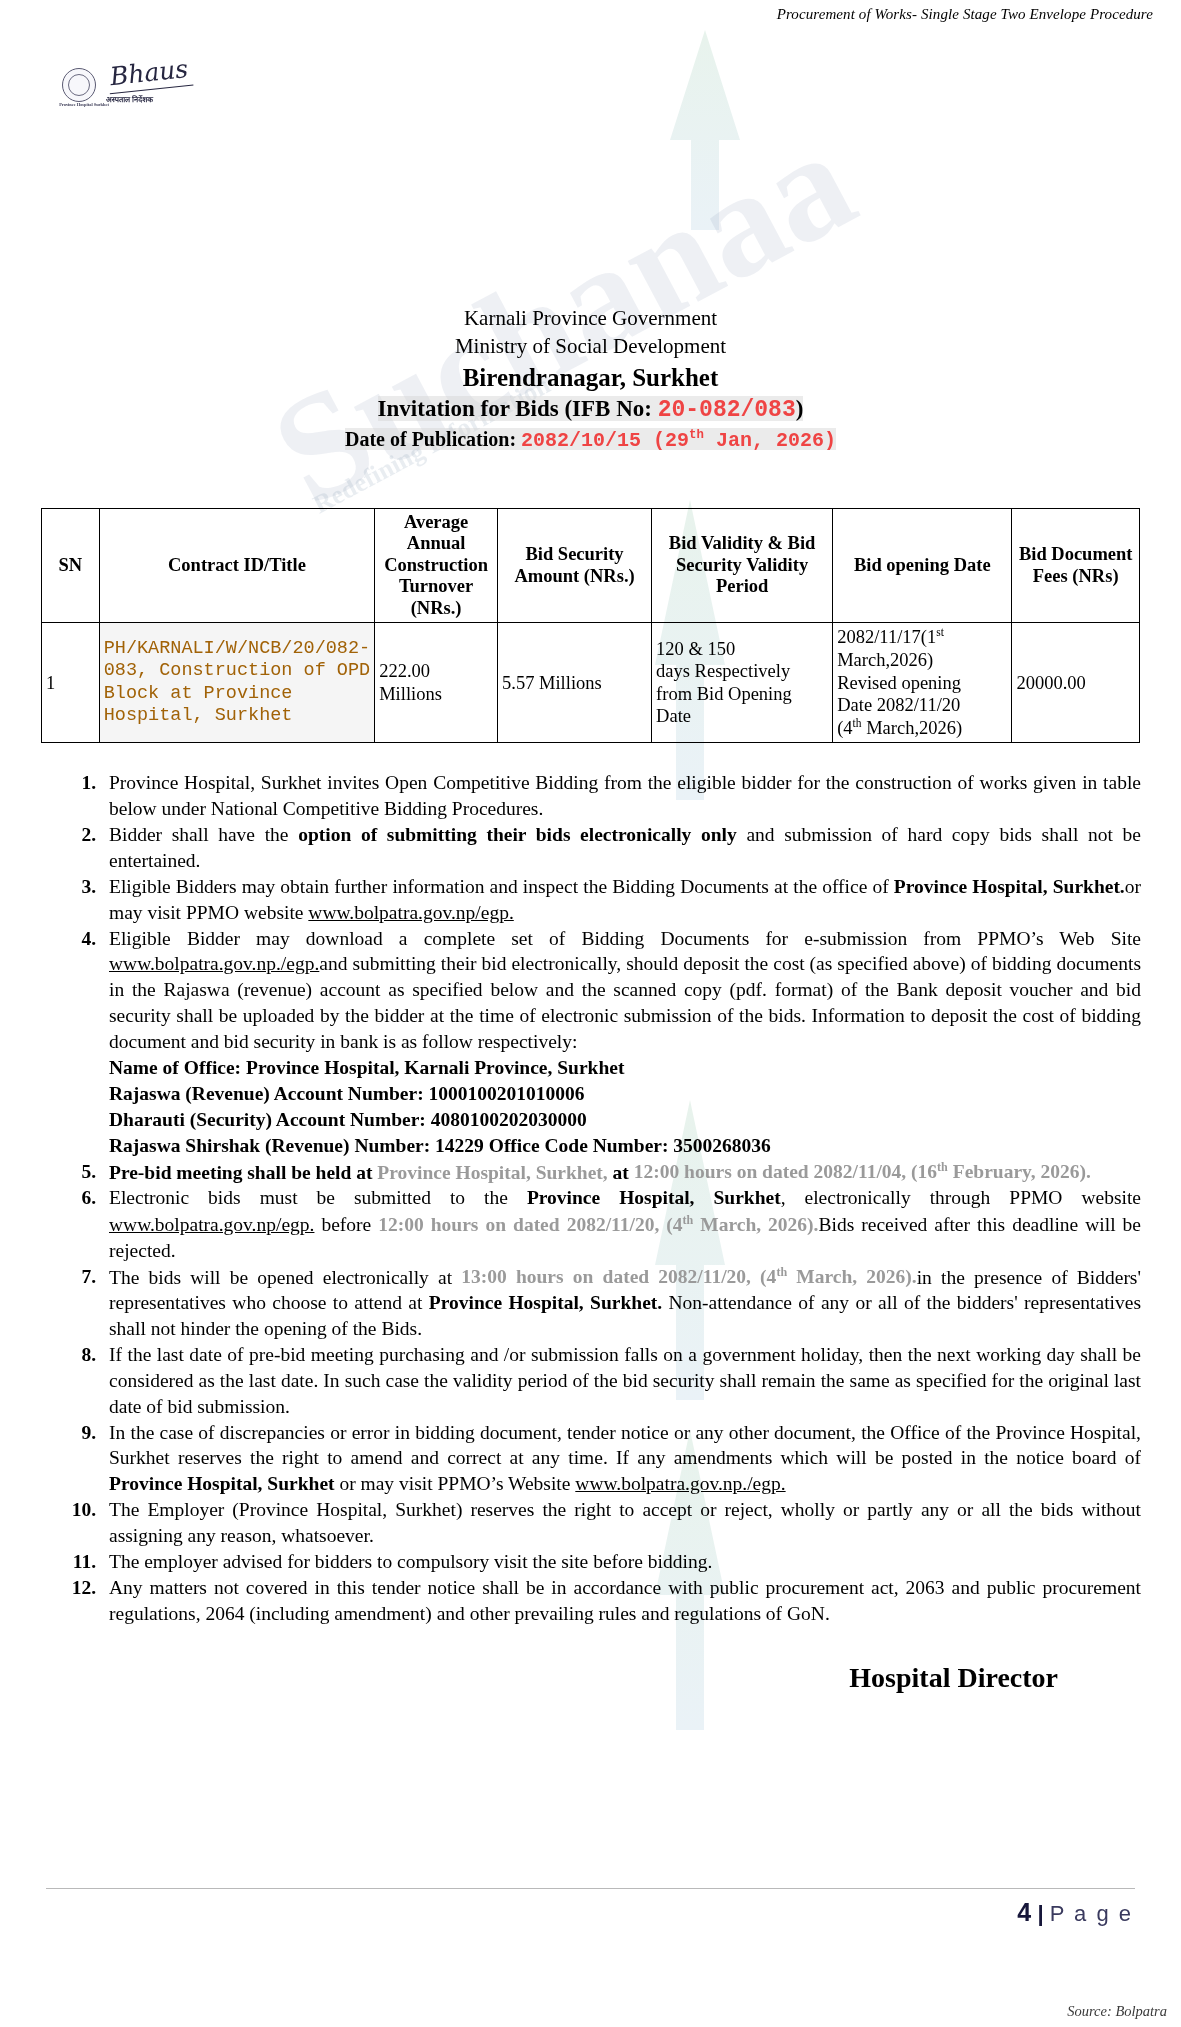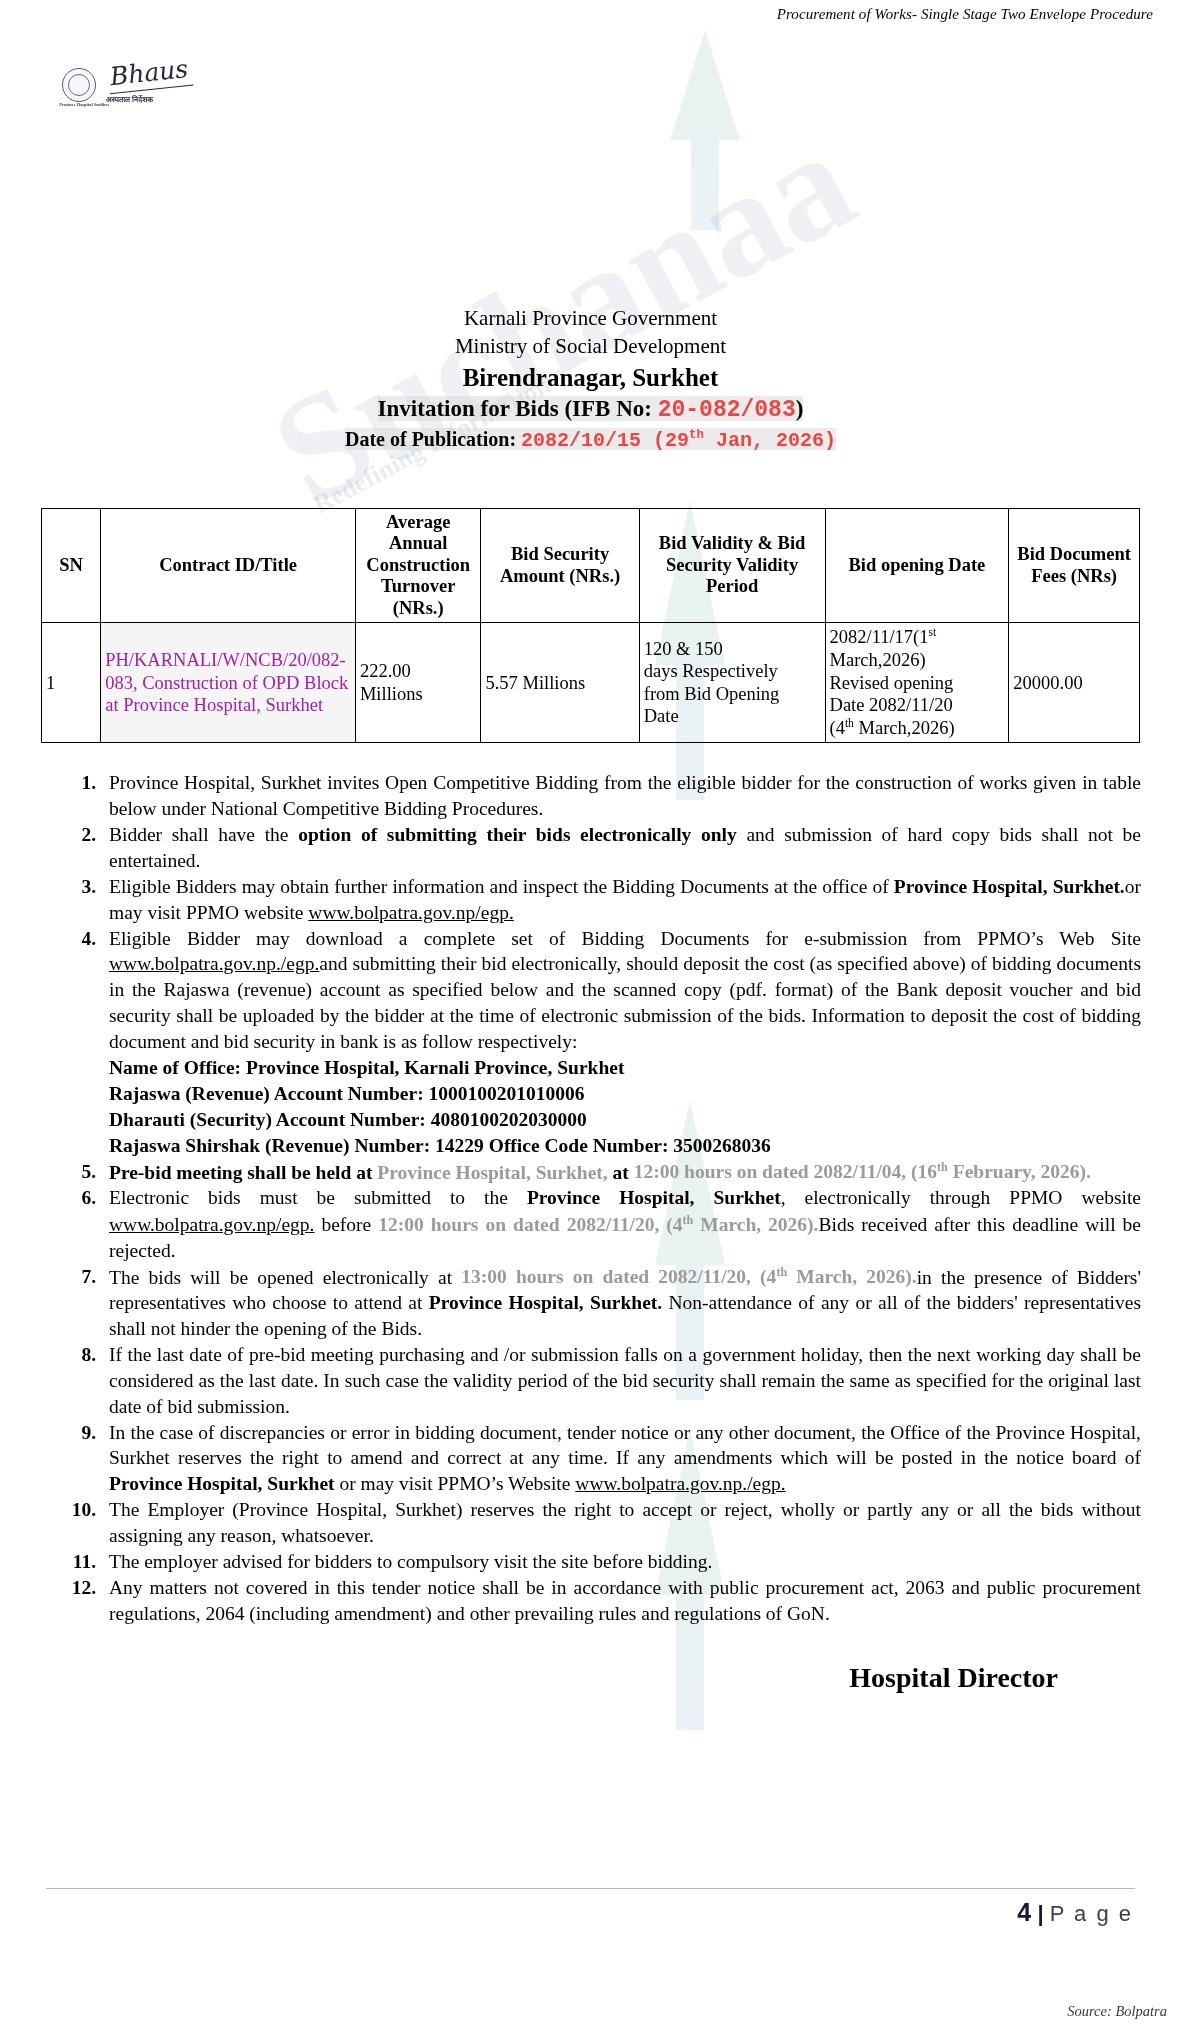--- a/index.html
+++ b/index.html
@@ -87,21 +87,21 @@
   table.bids td { font-size:18.5px; line-height:1.22; }
   th.bod { font-weight:normal; font-size:19px; vertical-align:top; padding-top:22px; }
   .c-sn   { width:58px; }
   .c-ct   { width:228px; }
   .c-turn { width:123px; }
   .c-bsa  { width:155px; }
   .c-bvp  { width:182px; }
   .c-bod  { width:180px; }
   .c-bdf  { width:128px; }
   td.ctitle {
-    text-align:left; color:#a21caf; font-family:Liberation Serif, serif;
+    text-align:left; color:#a16207; font-family:Liberation Mono, monospace;
     font-size:15.5px; line-height:1.55; padding-left:8px; vertical-align:top;
     background:rgba(222,222,222,0.30);
   }
 
   
   ol.clauses {
     position:absolute; left:41px; top:770px; width:1100px; margin:0;
     padding:0 0 0 60px; z-index:2;
     font-size:19.5px; line-height:1.33; text-align:justify;
   }

